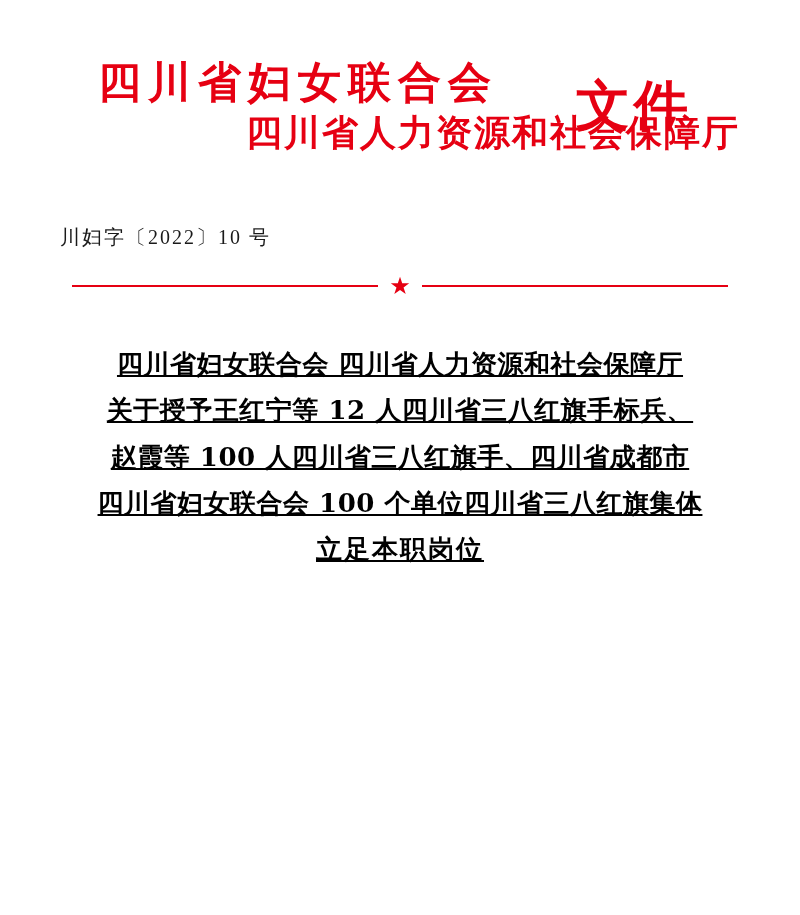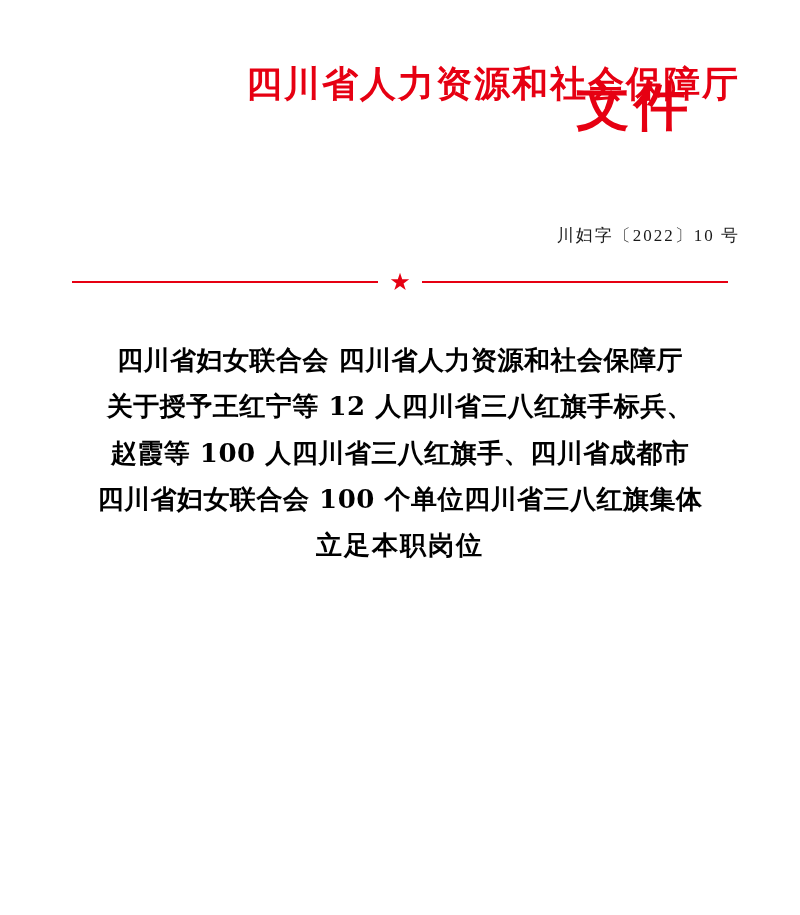--- a/index.html
+++ b/index.html
@@ -60,23 +60,23 @@
     font-family: "DejaVu Serif", "Liberation Serif", serif;
     font-weight: bold;
     font-size: 54px;
     letter-spacing: 4px;
     line-height: 1;
     margin-left: 16px;
   }
 
   
   .doc-number {
-    text-align: right;
+    text-align: left;
     margin-top: 54px;
-    font-size: 17px;
+    font-size: 20px;
     letter-spacing: 2px;
     color: #1a1a1a;
     font-family: "Liberation Serif", "DejaVu Serif", serif;
   }
 
   
   .red-rule {
     position: relative;
     margin: 26px 12px 0 12px;
     height: 18px;
@@ -106,20 +106,21 @@
   .title {
     margin-top: 46px;
     text-align: center;
     font-family: "DejaVu Serif", "Liberation Serif", serif;
     font-weight: bold;
     font-size: 26px;
     line-height: 1.78;
     letter-spacing: 0.5px;
     color: #000000;
     padding: 0 28px;
+    text-decoration: underline;
   }
   .title .tline {
     display: block;
     white-space: nowrap;
   }
   .title .tline.last {
     letter-spacing: 2px;
   }
 
   
@@ -137,20 +138,21 @@
     margin: 0;
     text-indent: 2em;
   }
 </style>
 </head>
 <body>
 
 <div class="page">
 
   <div class="masthead">
+    <div class="org-line-1">四川省妇女联合会</div>
     <div class="org-line-2">四川省人力资源和社会保障厅</div>
     <div class="doc-word">文件</div>
   </div>
 
   <div class="doc-number">川妇字〔2022〕10 号</div>
 
   <div class="red-rule">
     <div class="bar"></div>
     <div class="star">★</div>
   </div>

